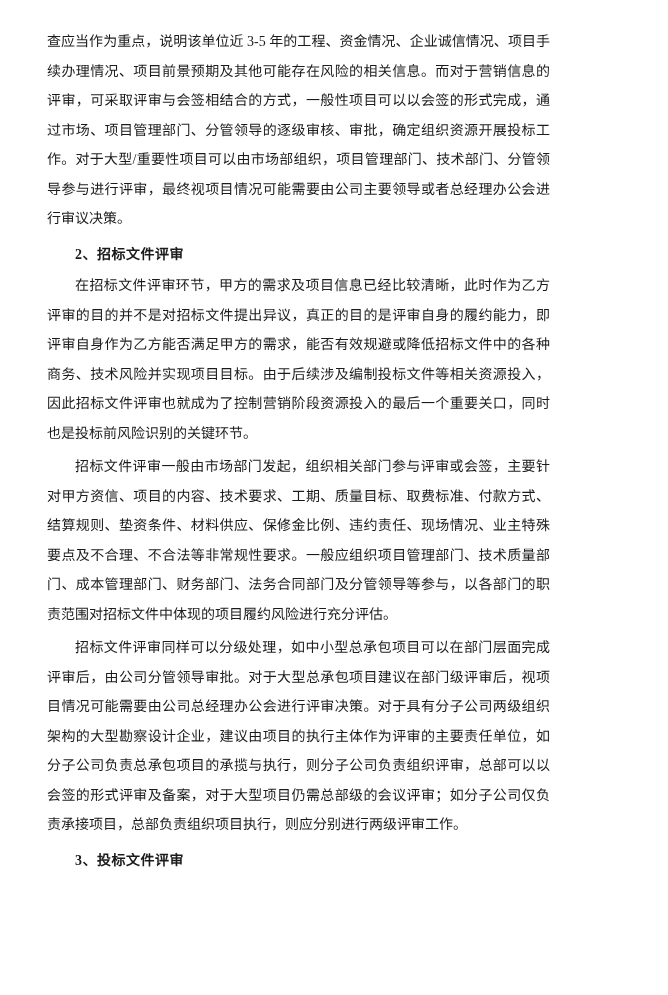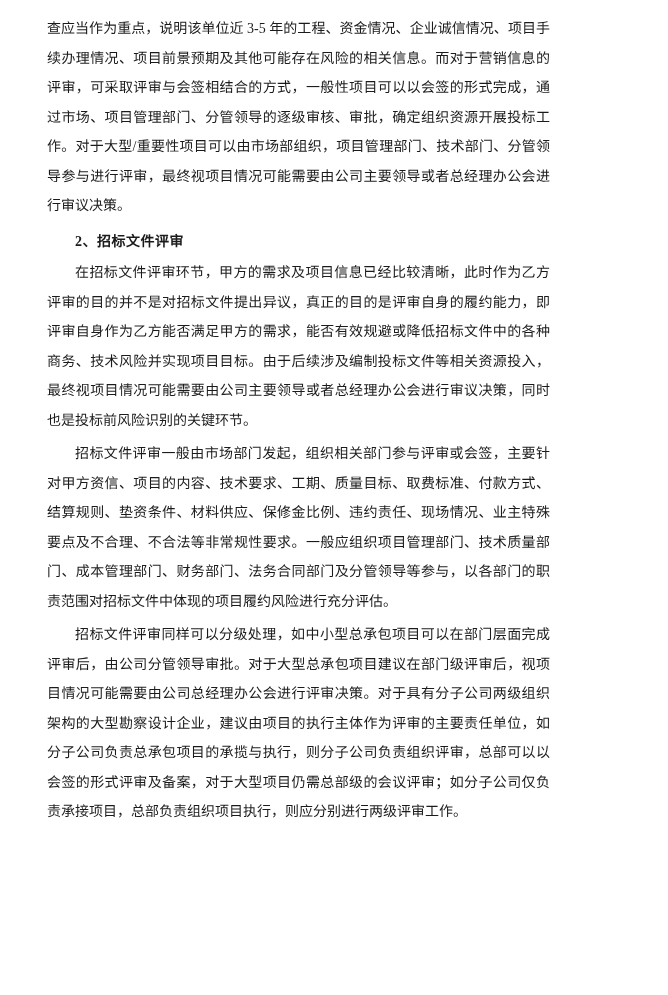--- a/index.html
+++ b/index.html
@@ -6,21 +6,21 @@
     margin: 0;
     padding: 0;
     background: #ffffff;
   }
   .page {
     position: relative;
     width: 596px;
     height: 995px;
     box-sizing: border-box;
     background: var(--page-bg, #ffffff);
-    padding: 14px 46px 0 47px;
+    padding: 27px 46px 0 47px;
     overflow: hidden;
     font-family: "Liberation Serif", "DejaVu Serif", serif;
     font-size: 14px;
     color: var(--ink, #1b1b1b);
     text-align: justify;
     text-justify: inter-ideograph;
   }
   .page p, .page h2 {
     margin: 0;
     padding: 0;
@@ -47,21 +47,22 @@
 </head>
 <body>
 
 <div class="page">
 
   <p class="body-para no-indent">查应当作为重点，说明该单位近 3-5 年的工程、资金情况、企业诚信情况、项目手续办理情况、项目前景预期及其他可能存在风险的相关信息。而对于营销信息的评审，可采取评审与会签相结合的方式，一般性项目可以以会签的形式完成，通过市场、项目管理部门、分管领导的逐级审核、审批，确定组织资源开展投标工作。对于大型/重要性项目可以由市场部组织，项目管理部门、技术部门、分管领导参与进行评审，最终视项目情况可能需要由公司主要领导或者总经理办公会进行审议决策。</p>
 
   <h2 class="section-heading">2、招标文件评审</h2>
 
 
-  <p class="body-para">在招标文件评审环节，甲方的需求及项目信息已经比较清晰，此时作为乙方评审的目的并不是对招标文件提出异议，真正的目的是评审自身的履约能力，即评审自身作为乙方能否满足甲方的需求，能否有效规避或降低招标文件中的各种商务、技术风险并实现项目目标。由于后续涉及编制投标文件等相关资源投入，最终视项目情况可能需要由公司主要领导或者总经理办公会进行审议决策，同时也是投标前风险识别的关键环节。</p>
+  <p class="body-para">在招标文件评审环节，甲方的需求及项目信息已经比较清晰，此时作为乙方评审的目的并不是对招标文件提出异议，真正的目的是评审自身的履约能力，即评审自身作为乙方能否满足甲方的需求，能否有效规避或降低招标文件中的各种商务、技术风险并实现项目目标。由于后续涉及编制投标文件等相关资源投入，因此招标文件评审也就成为了控制营销阶段资源投入的最后一个重要关口，同时也是投标前风险识别的关键环节。</p>
 
   <p class="body-para">招标文件评审一般由市场部门发起，组织相关部门参与评审或会签，主要针对甲方资信、项目的内容、技术要求、工期、质量目标、取费标准、付款方式、结算规则、垫资条件、材料供应、保修金比例、违约责任、现场情况、业主特殊要点及不合理、不合法等非常规性要求。一般应组织项目管理部门、技术质量部门、成本管理部门、财务部门、法务合同部门及分管领导等参与，以各部门的职责范围对招标文件中体现的项目履约风险进行充分评估。</p>
 
   <p class="body-para">招标文件评审同样可以分级处理，如中小型总承包项目可以在部门层面完成评审后，由公司分管领导审批。对于大型总承包项目建议在部门级评审后，视项目情况可能需要由公司总经理办公会进行评审决策。对于具有分子公司两级组织架构的大型勘察设计企业，建议由项目的执行主体作为评审的主要责任单位，如分子公司负责总承包项目的承揽与执行，则分子公司负责组织评审，总部可以以会签的形式评审及备案，对于大型项目仍需总部级的会议评审；如分子公司仅负责承接项目，总部负责组织项目执行，则应分别进行两级评审工作。</p>
 
+  <h2 class="section-heading">3、投标文件评审</h2>
 
 
 </div>
 
 </body></html>

